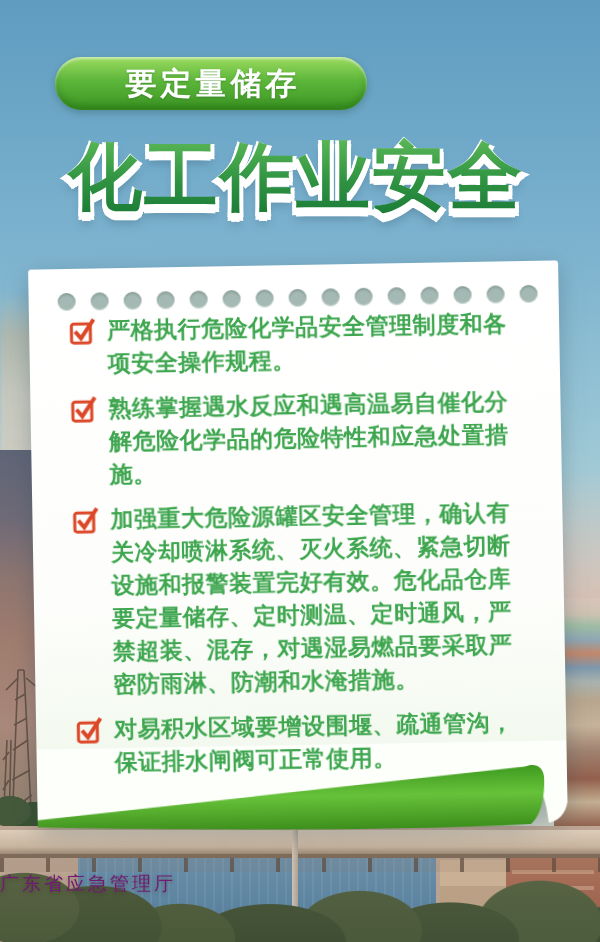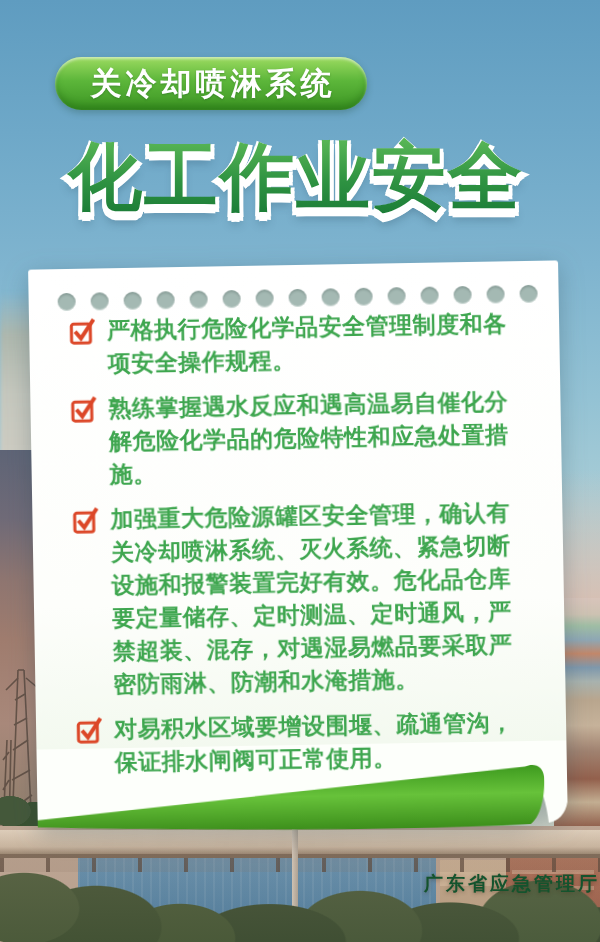--- a/index.html
+++ b/index.html
@@ -153,22 +153,22 @@
   }
   .items{ position:absolute; left:40px; top:46px; right:16px; }
   .item{ display:flex; align-items:flex-start; gap:11px; margin-bottom:12px; }
   .checkbox{ flex:0 0 27px; width:27px; height:27px; margin-top:3px; }
   .item-text{
     color:#3ea64f; font-size:23px; font-weight:bold;
     line-height:33px; letter-spacing:.5px; white-space:pre;
   }
   
   .footer{
-    position:absolute; left:0; right:0; top:871px; text-align:right;
-    color:#14532d; font-size:19px; font-weight:bold; letter-spacing:3px;
+    position:absolute; left:0; right:0; top:871px; text-align:left;
+    color:#701a75; font-size:19px; font-weight:normal; letter-spacing:3px;
     text-shadow:0 1px 4px rgba(60,40,20,.45);
   }
 </style>
 </head>
 <body>
 
 <div class="poster">
 
   <div class="sky"></div>
   <div class="clouds-left"></div>
@@ -190,21 +190,21 @@
     <div class="beige-building"></div>
     <div class="brown-building"></div>
     <div class="shed-roof"></div>
     <div class="shed-posts"></div>
     <div class="chimney"></div>
     <div class="trees"></div>
     <div class="scene-haze"></div>
   </div>
 
   <div class="banner">
-    <span class="banner-text">关冷却喷淋系统</span>
+    <span class="banner-text">要定量储存</span>
   </div>
 
   <div class="title">
     <div class="title-layer title-shadow" aria-hidden="true">化工作业安全</div>
     <div class="title-layer title-fill">化工作业安全</div>
   </div>
 
   <div class="card">
     <div class="paper-body"></div>
 

